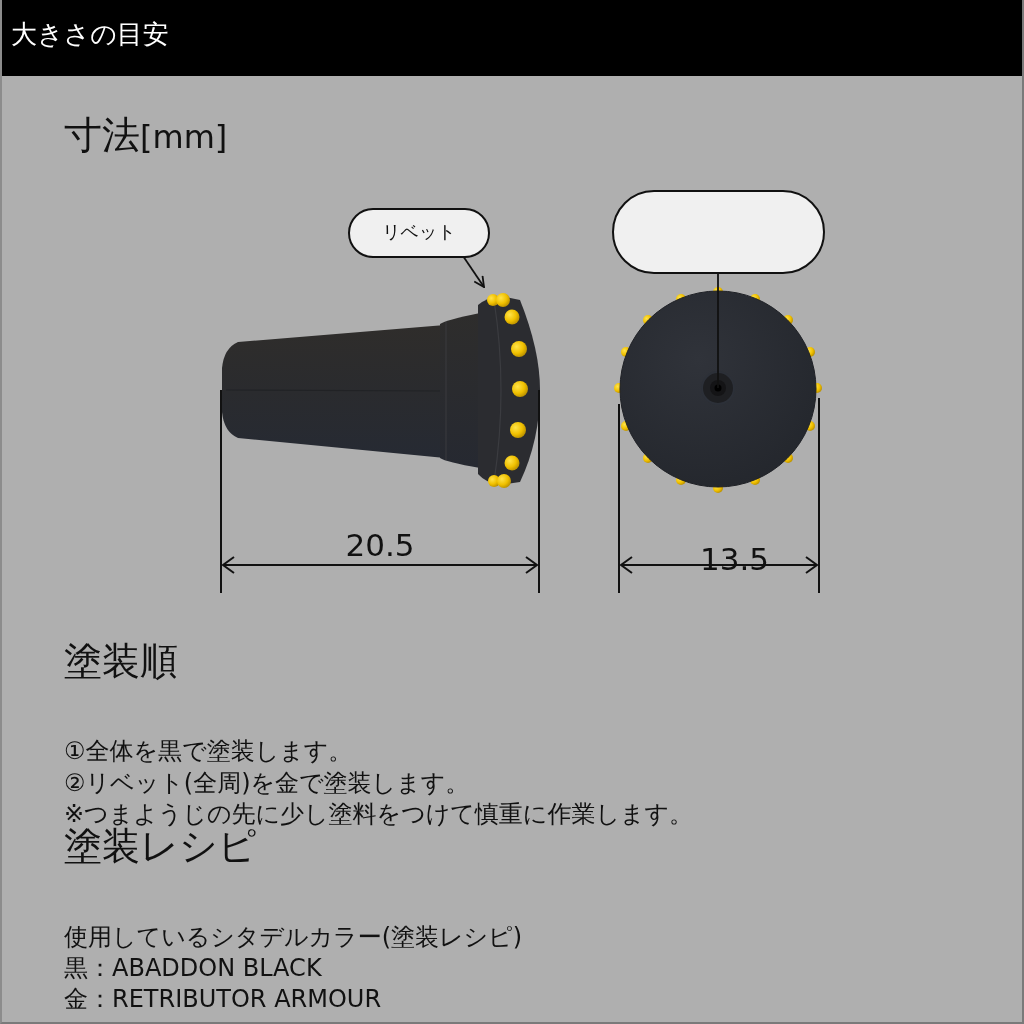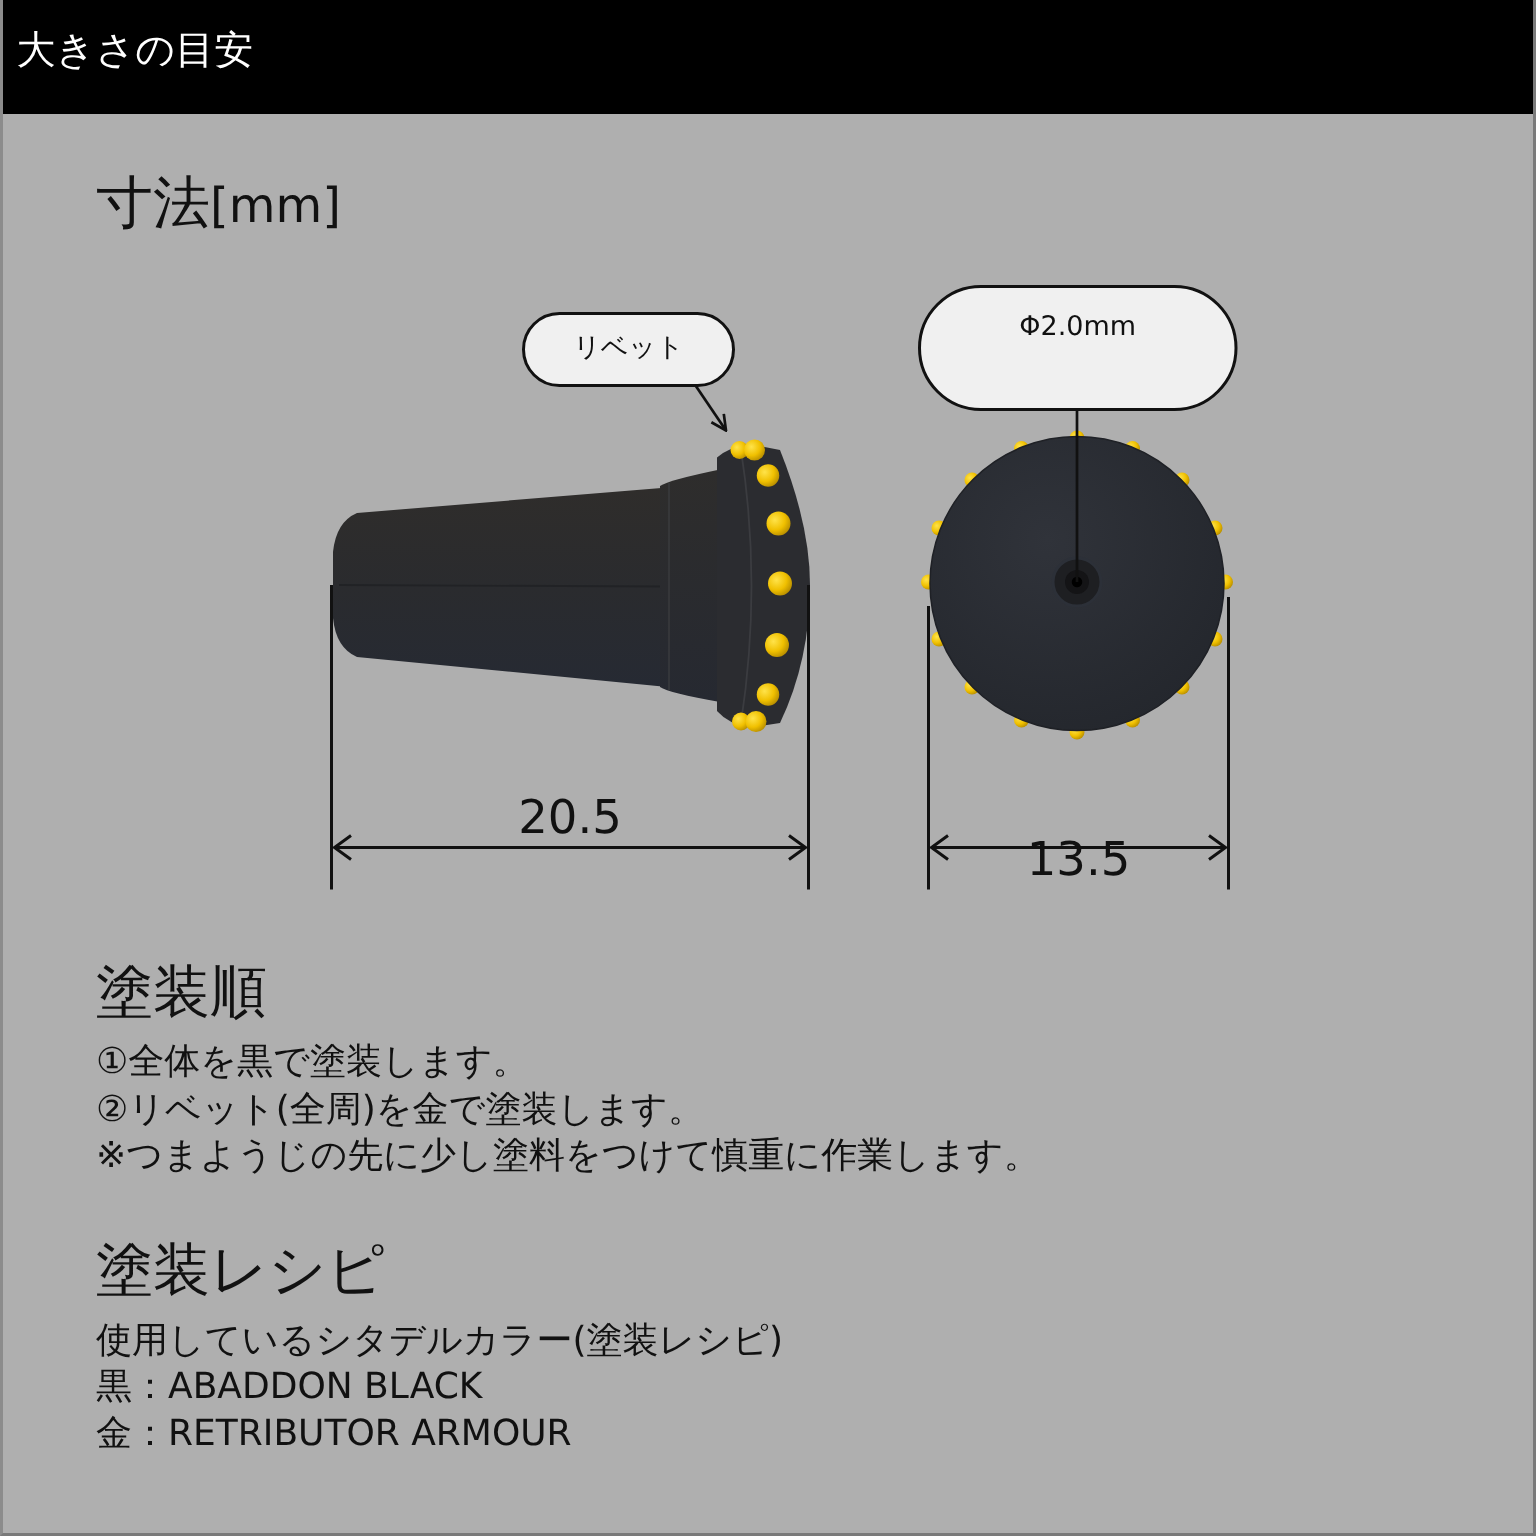--- a/index.html
+++ b/index.html
@@ -27,20 +27,21 @@
       color: #fff; font-size: 26px; line-height: 40px;
       letter-spacing: 0px;
     }
     .sec-title {
       position: absolute; left: 64px; font-size: 38px; line-height: 46px; color: #111;
     }
     .sec-title .unit { font-size: 32px; }
     .body-line {
       position: absolute; left: 64px; font-size: 24px; line-height: 31px; color: #111;
       white-space: nowrap;
+      margin-top: 44px;
     }
     .callout {
       position: absolute; box-sizing: border-box;
       background: #f0f0f0; border: 2px solid #111;
       border-radius: 30px; text-align: center; color: #111;
       font-size: 18px;
     }
     .dim-label {
       position: absolute; font-size: 31px; line-height: 30px; color: #111; text-align: center;
     }
@@ -150,25 +151,24 @@
     <line x1="621" y1="565" x2="817" y2="565"></line>
     <path d="M632,557 L621,565 L632,573"></path>
     <path d="M806,557 L817,565 L806,573"></path>
   </g>
 </svg>
 
 <div class="callout" style="left:348px; top:208px; width:142px; height:50px; line-height:44px;">
   <span>リベット</span>
 </div>
 <div class="callout" style="left:612px; top:190px; width:213px; height:84px; border-radius:42px; padding-top:12px; line-height:27px;">
-  <div>Φ2.0mm</div>
 </div>
 
 <div class="dim-label" style="left:330px; top:530px; width:100px;">20.5</div>
-<div class="dim-label" style="left:669px; top:558px; width:100px;">13.5</div>
+<div class="dim-label" style="left:669px; top:544px; width:100px;text-align:right;">13.5</div>
 
 <div class="sec-title" style="top:638px;">塗装順</div>
 <div class="body-line" style="top:692px;">①全体を黒で塗装します。</div>
 <div class="body-line" style="top:724px;">②リベット(全周)を金で塗装します。</div>
 <div class="body-line" style="top:755px;">※つまようじの先に少し塗料をつけて慎重に作業します。</div>
 
 <div class="sec-title" style="top:823px;">塗装レシピ</div>
 <div class="body-line" style="top:878px;">使用しているシタデルカラー(塗装レシピ)</div>
 <div class="body-line" style="top:909px;">黒：ABADDON BLACK</div>
 <div class="body-line" style="top:940px;">金：RETRIBUTOR ARMOUR</div>

